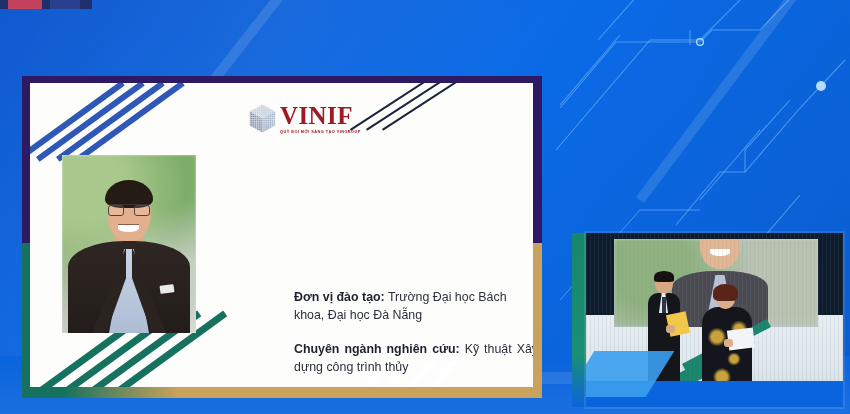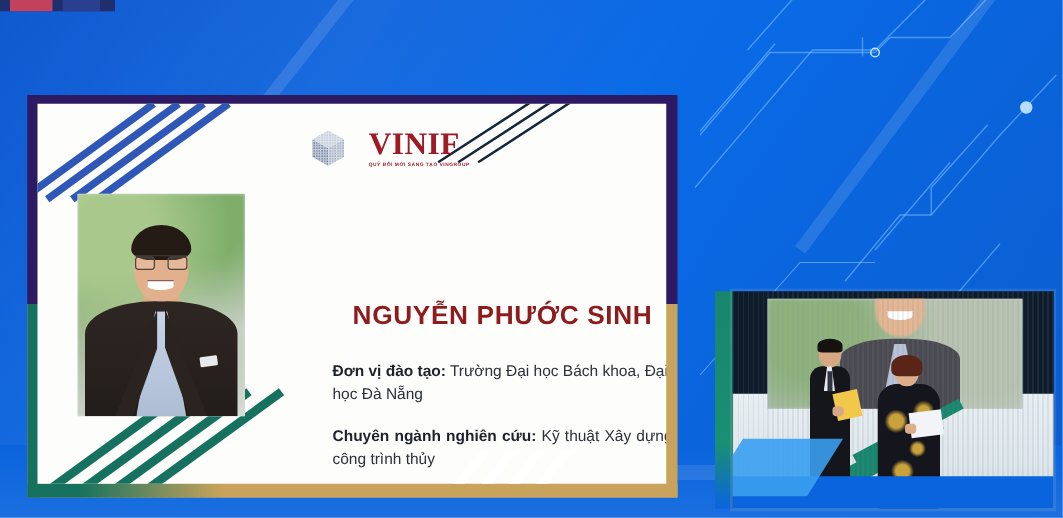--- a/index.html
+++ b/index.html
@@ -124,21 +124,21 @@
   }
   .stripe-br {
     position: absolute; background: #ffffff; width: 9px; height: 34px;
     transform: skewX(-38deg);
     bottom: -6px;
   }
 
   
   .logo {
     position: absolute; left: 218px; top: 20px;
-    display: flex; align-items: center; gap: 18px;
+    display: flex; align-items: center; gap: 3px;
     z-index: 6;
   }
   .logo-cube { position: relative; width: 29px; height: 31px; }
   .logo-text-wrap { display: flex; flex-direction: column; line-height: 1; }
   .logo-word {
     font-family: "Liberation Serif", serif;
     font-weight: 700;
     font-size: 25px;
     color: #9e1b26;
     letter-spacing: .4px;
@@ -226,21 +226,21 @@
     width: 280px;
     text-align: center;
     font-weight: 700;
     font-size: 21px;
     letter-spacing: .5px;
     color: #8e1c1c;
     z-index: 6;
     white-space: nowrap;
   }
   .body-block { position: absolute; left: 236px; top: 206px; width: 272px; z-index: 6; }
-  .para { font-size: 12.4px; line-height: 17.5px; color: #2b303a; margin-bottom: 17px; }
+  .para { font-size: 12.4px; line-height: 17.5px; color: #2b303a; margin-bottom: 17px; margin-left: 28px; }
   .para b { font-weight: 700; color: #1d222c; }
   .para.justified { text-align: justify; }
 
   
   .video {
     position: absolute; left: 586px; top: 233px;
     width: 257px; height: 174px;
     background: #0d1b2a;
     overflow: hidden;
     z-index: 18;
@@ -447,21 +447,20 @@
         <div class="ph-pocket"></div>
         <div class="ph-head"></div>
         <div class="ph-hair"></div>
         <div class="ph-glasses">
           <span class="ph-lens l"></span>
             <span class="ph-lens r"></span>
         </div>
         <div class="ph-mouth"></div>
       </div>
 
-      <div class="name">NGUYỄN PHƯỚC SINH</div>
 
       <div class="body-block">
         <div class="para">
           <b>Đơn vị đào tạo:</b><span> Trường Đại học Bách khoa, Đại học Đà Nẵng</span>
         </div>
         <div class="para justified">
           <b>Chuyên ngành nghiên cứu:</b><span> Kỹ thuật Xây dựng công trình thủy</span>
         </div>
       </div>
 

